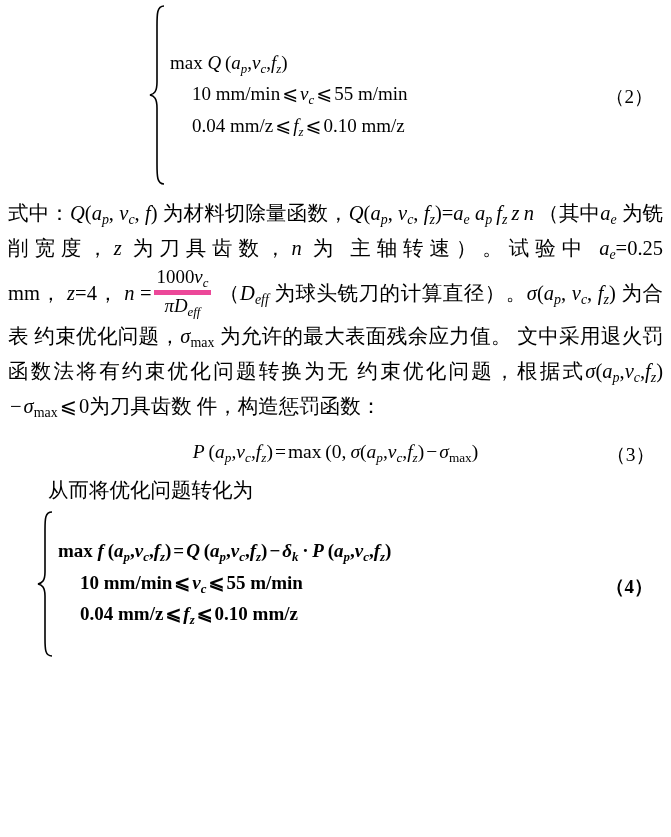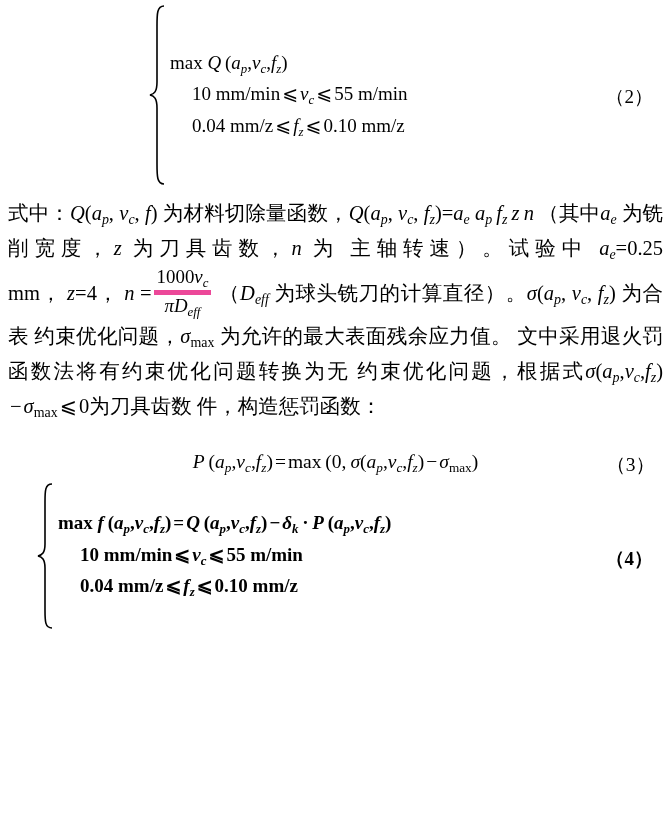--- a/index.html
+++ b/index.html
@@ -132,27 +132,28 @@
     <span class="cjk">式中：</span><span class="mi">Q</span>(<span class="mi">a</span><span class="sub">p</span>, <span class="mi">v</span><span class="sub">c</span>, <span class="mi">f</span>)&nbsp;<span class="cjk">为材料切除量函数，</span><span class="mi">Q</span>(<span class="mi">a</span><span class="sub">p</span>, <span class="mi">v</span><span class="sub">c</span>, <span class="mi">f</span><span class="sub">z</span>)<span>=</span><span class="mi">a</span><span class="sub">e</span>
     <span class="mi">a</span><span class="sub">p</span> <span class="mi">f</span><span class="sub">z</span> <span class="mi">z</span> <span class="mi">n</span> <span class="cjk">（其中</span><span class="mi">a</span><span class="sub">e</span>&nbsp;<span class="cjk">为铣削宽度，</span><span class="mi">z</span>&nbsp;<span class="cjk">为刀具齿数，</span><span class="mi">n</span>&nbsp;<span class="cjk">为</span>
     <span class="cjk">主轴转速）。试验中</span>&nbsp;<span class="mi">a</span><span class="sub">e</span><span class="cjk">=0.25 mm，</span>&nbsp;<span class="mi">z</span><span class="cjk">=4，</span>&nbsp;<span class="mi">n</span>&nbsp;<span>=</span><span class="frac"><span class="num">1000<span class="mi">v</span><span class="sub">c</span></span><span class="den"><span class="mi">π</span><span class="mi">D</span><span class="sub">eff</span></span></span>
     <span class="cjk">（</span><span class="mi">D</span><span class="sub">eff</span>&nbsp;<span class="cjk">为球头铣刀的计算直径）。</span><span class="mi">σ</span>(<span class="mi">a</span><span class="sub">p</span>, <span class="mi">v</span><span class="sub">c</span>, <span class="mi">f</span><span class="sub">z</span>)&nbsp;<span class="cjk">为合表</span>
     <span class="cjk">约束优化问题，</span><span class="mi">σ</span><span class="sub up">max</span>&nbsp;<span class="cjk">为允许的最大表面残余应力值。</span>
     <span class="cjk">文中采用退火罚函数法将有约束优化问题转换为无</span>
     <span class="cjk">约束优化问题，根据式</span><span class="mi">σ</span>(<span class="mi">a</span><span class="sub">p</span>,<span class="mi">v</span><span class="sub">c</span>,<span class="mi">f</span><span class="sub">z</span>)<span class="op">−</span><span class="mi">σ</span><span class="sub up">max</span><span class="op">⩽</span>0<span class="cjk">为刀具齿数</span>
     <span class="cjk">件，构造惩罚函数：</span>
   </p>
 
-  <div class="display-eq" style="margin-top:27px;">
+  <div class="display-eq" style="margin-top:17px;">
     <span>
       <span class="mi">P</span> (<span class="mi">a</span><span class="sub">p</span>,<span class="mi">v</span><span class="sub">c</span>,<span class="mi">f</span><span class="sub">z</span>)<span class="op">=</span><span class="mr">max</span> (0, <span class="mi">σ</span>(<span class="mi">a</span><span class="sub">p</span>,<span class="mi">v</span><span class="sub">c</span>,<span class="mi">f</span><span class="sub">z</span>)<span class="op">−</span><span class="mi">σ</span><span class="sub up">max</span>)
     </span>
     <span class="eqnum-inline">（3）</span>
   </div>
 
+  <p class="indent-line cjk" style="margin-top:10px;">从而将优化问题转化为</p>
 
   <div class="eqblock" style="margin-top:6px; padding-left:28px;font-weight:bold;">
     <div class="brace">
       <svg width="20" height="148" viewBox="0 0 20 148" aria-hidden="true">
         <path d="M16 2 C9 2 9 9 9 20 L9 62 C9 71 6 73 2 74 C6 75 9 77 9 86 L9 128 C9 139 9 146 16 146" fill="none" stroke="#000" stroke-width="1.6"></path>
       </svg>
     </div>
     <div class="eqlines">
       <div class="eqline">
         <span class="mr">max</span>&nbsp;<span class="mi">f</span> (<span class="mi">a</span><span class="sub">p</span>,<span class="mi">v</span><span class="sub">c</span>,<span class="mi">f</span><span class="sub">z</span>)<span class="op">=</span><span class="mi">Q</span> (<span class="mi">a</span><span class="sub">p</span>,<span class="mi">v</span><span class="sub">c</span>,<span class="mi">f</span><span class="sub">z</span>)<span class="op">−</span><span class="mi">δ</span><span class="sub">k</span> · <span class="mi">P</span> (<span class="mi">a</span><span class="sub">p</span>,<span class="mi">v</span><span class="sub">c</span>,<span class="mi">f</span><span class="sub">z</span>)

